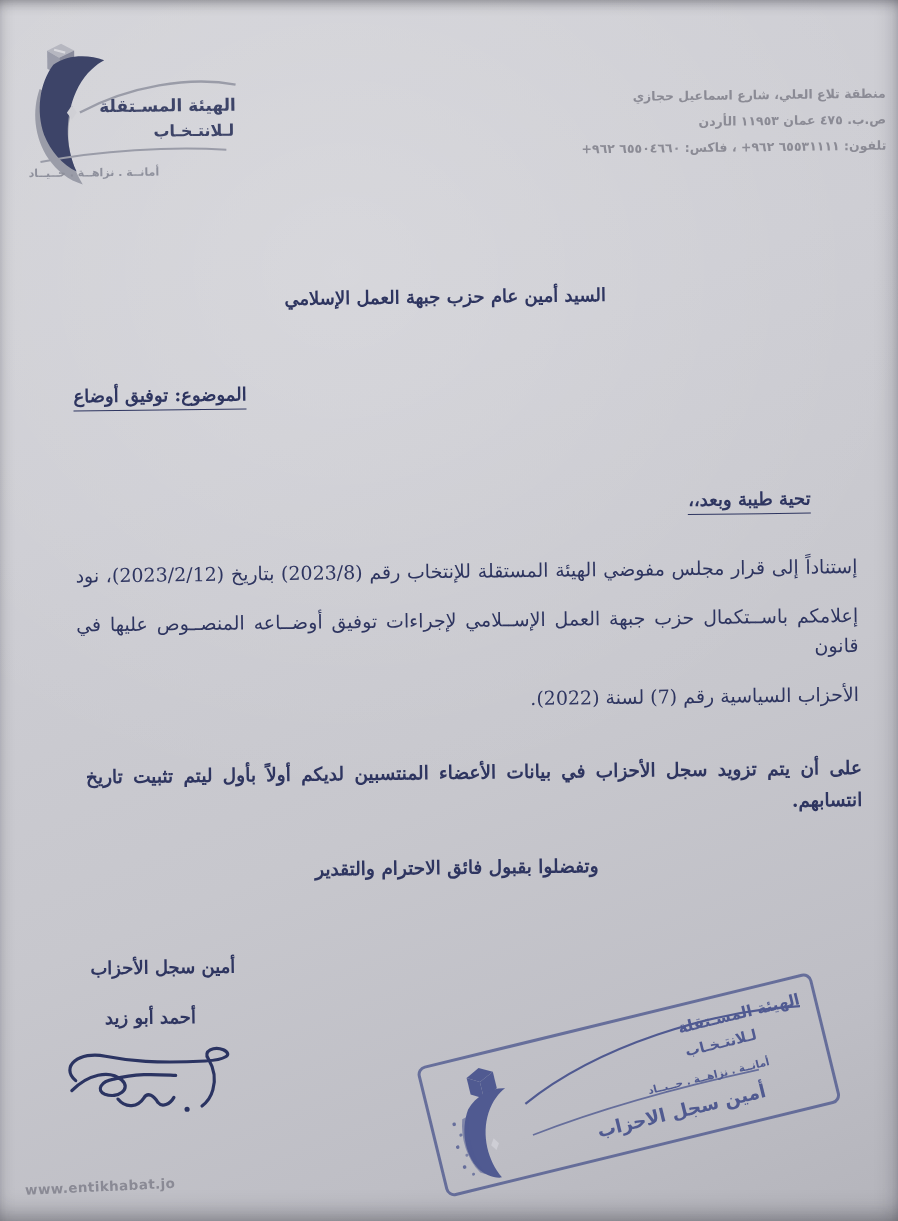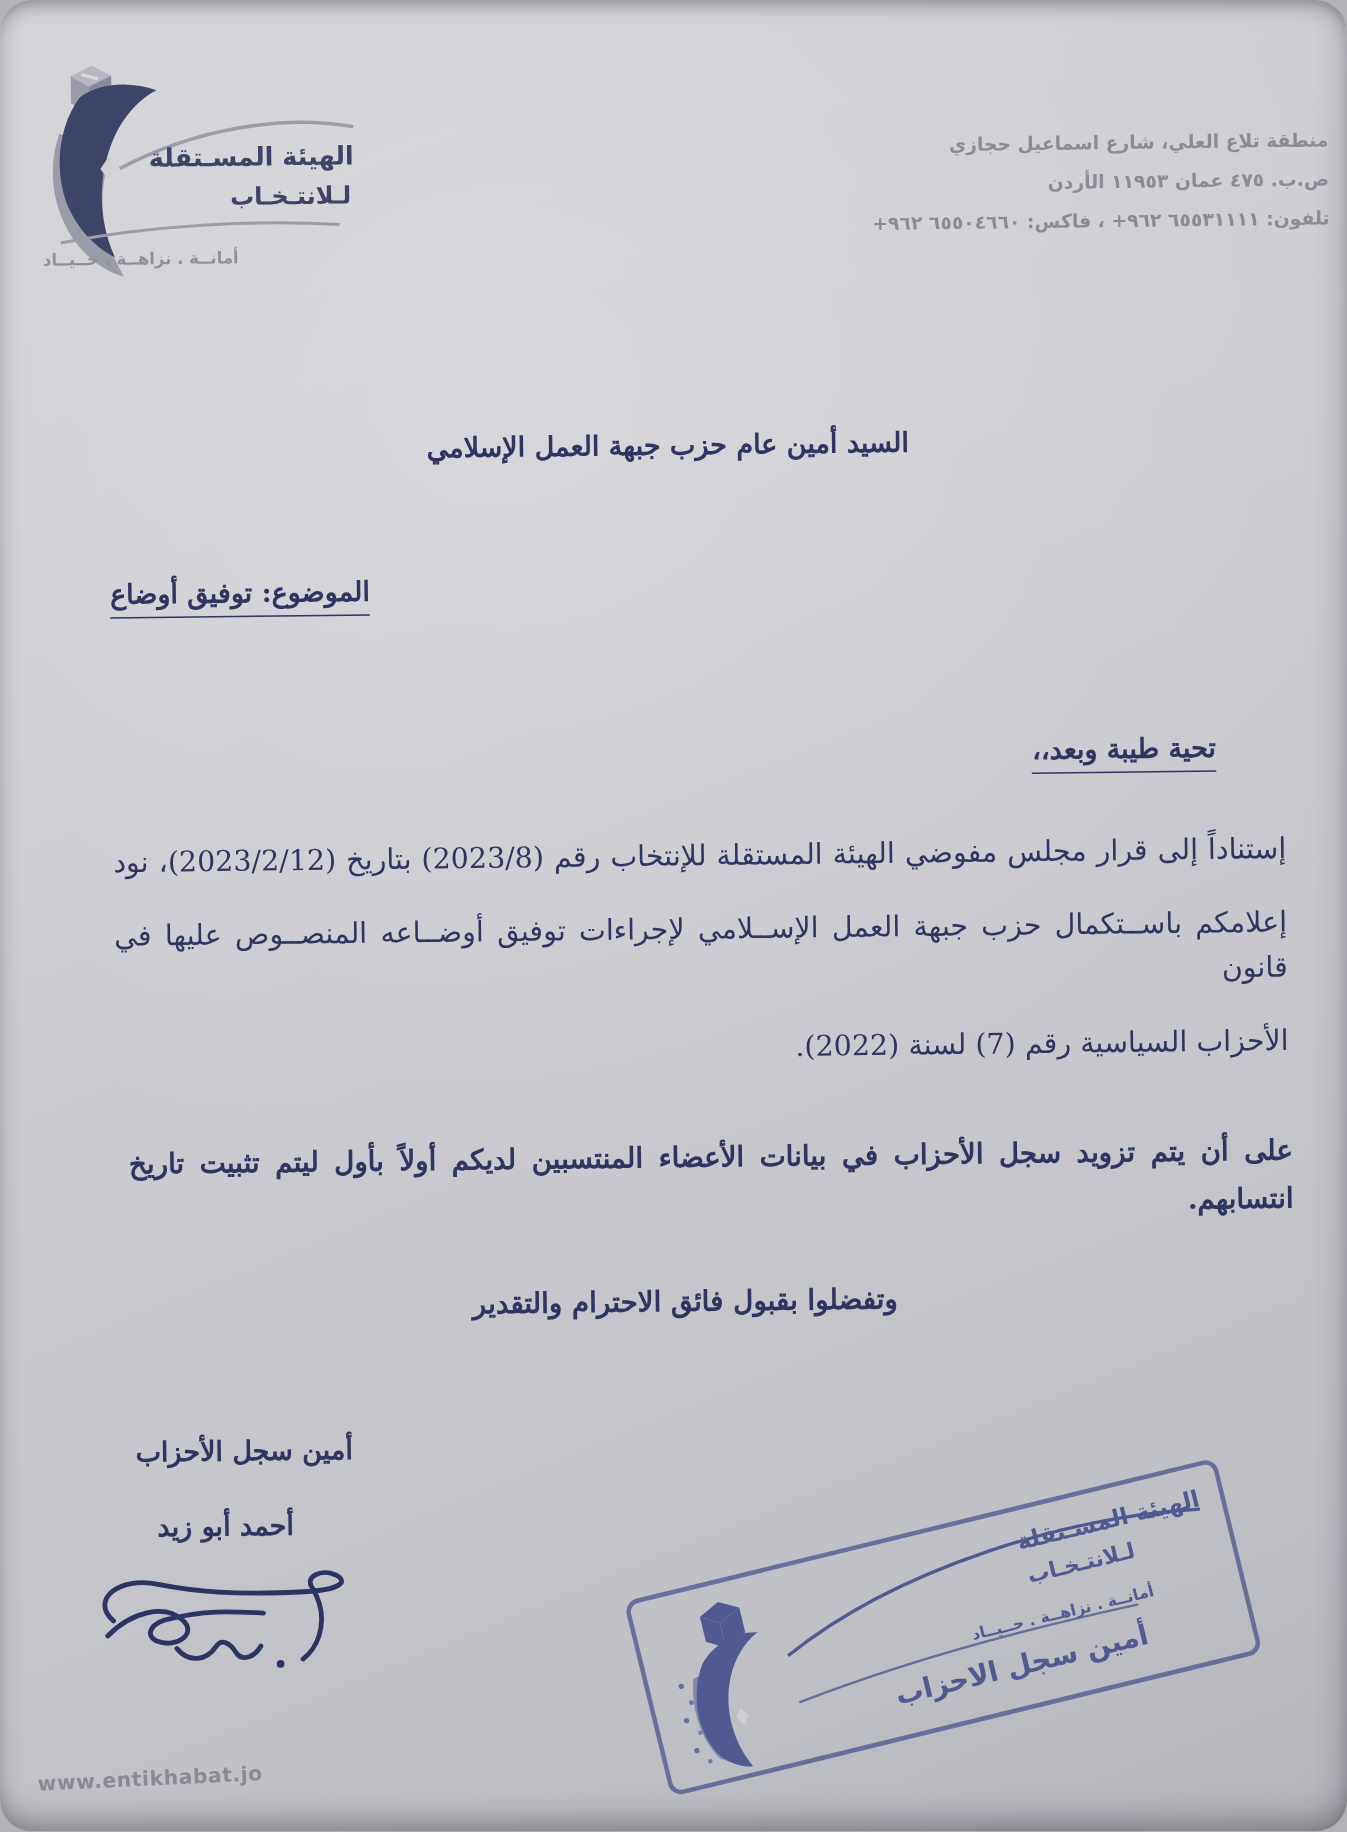--- a/index.html
+++ b/index.html
@@ -10,21 +10,20 @@
   .page{
     position:relative;width:898px;height:1221px;overflow:hidden;
     background:
       radial-gradient(120% 80% at 38% 22%, rgba(255,255,255,.18) 0%, rgba(255,255,255,0) 55%),
       linear-gradient(158deg,#d2d2d7 0%, #cdcdd3 35%, #c7c7cd 62%, #bebec5 85%, #b4b4bb 100%);
     box-shadow:
       inset 0 10px 14px -9px rgba(20,20,30,.45),
       inset 0 -18px 22px -12px rgba(20,20,30,.35),
       inset -14px 0 24px -14px rgba(20,20,30,.22),
       inset 12px 0 20px -16px rgba(20,20,30,.15);
-    border-radius: 21px;
   }
   .tilt{position:absolute;inset:0;transform:rotate(-0.7deg);transform-origin:50% 50%;}
 
   
   .logo-block{position:absolute;left:16px;top:12px;width:232px;height:182px;}
   .logo-art{position:absolute;left:0;top:0;}
   .logo-org1{position:absolute;right:6px;top:80px;font-size:17px;font-weight:bold;
     color:#3d4468;direction:rtl;white-space:nowrap;letter-spacing:.5px;}
   .logo-org2{position:absolute;right:8px;top:106px;font-size:16px;font-weight:bold;
     color:#3d4468;direction:rtl;white-space:nowrap;letter-spacing:4px;}

